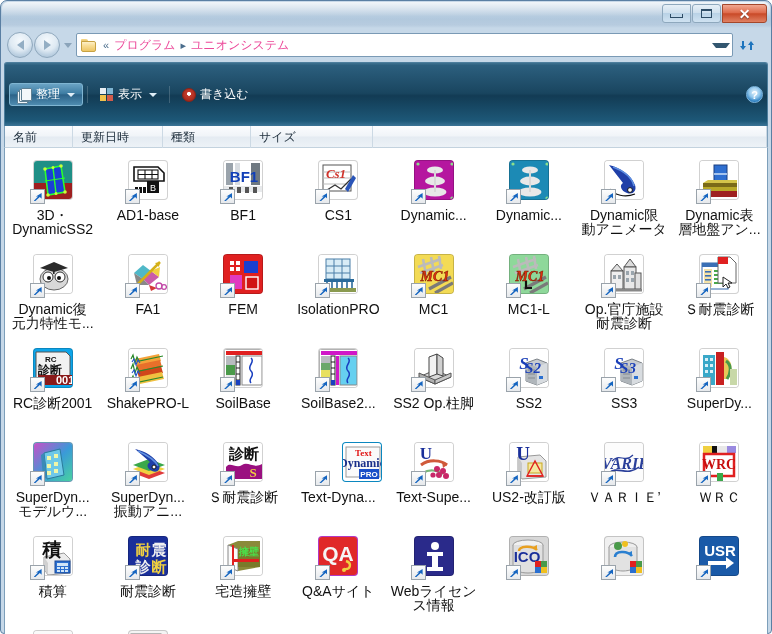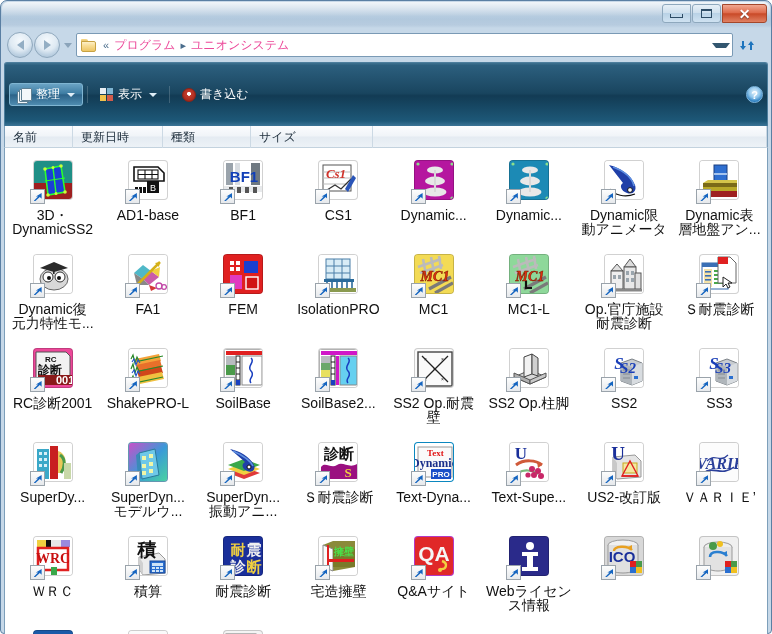--- a/index.html
+++ b/index.html
@@ -731,21 +731,21 @@
         <path d="M18 2 h12 l6 6 v20 h-18 z" fill="#fff" stroke="#666"></path>
         <rect x="18" y="2" width="10" height="7" fill="#e02020"></rect>
         <path d="M23 22 l0 10 l3 -3 l2 4 l2 -1 l-2 -4 l4 0 z" fill="#fff" stroke="#222"></path>
       </svg></div>
             <span class="shortcut"></span>
           </div>
           <div class="item-label">Ｓ耐震診断</div>
         </div>
         <div class="item">
           <div class="item-icon">
-            <div class="tile t-bevel" style="background:#ec4899;"><svg width="40" height="40" viewBox="0 0 40 40">
+            <div class="tile t-bevel" style="background:#0ea5e9;"><svg width="40" height="40" viewBox="0 0 40 40">
         <path d="M2 3 h30 l4 4 v22 l-5 6 h-29 z" fill="#f2f2f2" stroke="#555"></path>
         <text x="11" y="13" font-size="8" font-weight="bold" fill="#111" font-family="Liberation Sans">RC</text>
         <text x="4" y="25" font-size="12" font-weight="bold" fill="#111" font-family="DejaVu Sans">診断</text>
         <path d="M4 26 h34 v10 h-34 z" fill="#8a1a1a"></path>
         <text x="22" y="35" font-size="11" font-weight="bold" fill="#fff" font-family="Liberation Sans">001</text>
       </svg></div>
             <span class="shortcut"></span>
           </div>
           <div class="item-label">RC診断2001</div>
         </div>
@@ -810,41 +810,20 @@
                   <line x1="12" y1="25" x2="16" y2="25"></line>
                 </g>
         <rect x="12" y="31" width="4" height="5" fill="#1a40c0"></rect>
         <rect x="17" y="7" width="3" height="29" fill="#d018c8"></rect>
         <rect x="21" y="7" width="17" height="29" fill="#66d0f0" stroke="#888"></rect>
         <path d="M29 9 C34 13, 24 17, 29 22 C34 27, 25 30, 29 34" stroke="#1a40c0" stroke-width="1.5" fill="none"></path>
       </svg></div>
             <span class="shortcut"></span>
           </div>
           <div class="item-label">SoilBase2...</div>
-        </div>
-        <div class="item">
-          <div class="item-icon">
-            <div class="tile t-bevel" style="background:#fafafa;"><svg width="40" height="40" viewBox="0 0 40 40">
-        <rect x="3" y="3" width="34" height="34" fill="#fafafa" stroke="#444" stroke-width="1.4"></rect>
-        <g stroke="#222" stroke-width="1.2">
-          <line x1="7" y1="7" x2="33" y2="33"></line>
-                  <line x1="33" y1="7" x2="7" y2="33"></line>
-        </g>
-        <g fill="#222" font-size="5" font-family="Liberation Sans">
-          <text x="9" y="12">×</text>
-                  <text x="26" y="12">×</text>
-          <text x="9" y="32">×</text>
-                  <text x="26" y="32">×</text>
-          <text x="18" y="22">×</text>
-        </g>
-      </svg></div>
-            <span class="shortcut"></span>
-          </div>
-          <div class="item-label">SS2 Op.耐震
-壁</div>
         </div>
         <div class="item">
           <div class="item-icon">
             <div class="tile t-bevel" style="background:#fff;"><svg width="40" height="40" viewBox="0 0 40 40">
         <rect width="40" height="40" fill="#fff"></rect>
         <polygon points="4,28 20,21 36,28 20,35" fill="#d8d8d8" stroke="#555"></polygon>
         <polygon points="4,28 20,35 20,31 4,24" fill="#b0b0b0" stroke="#555"></polygon>
         <polygon points="20,35 36,28 36,24 20,31" fill="#c8c8c8" stroke="#555"></polygon>
         <polygon points="14,8 22,5 22,25 14,28" fill="#f2f2f2" stroke="#444"></polygon>
         <polygon points="22,5 28,9 28,27 22,25" fill="#d0d0d0" stroke="#444"></polygon>
@@ -965,21 +944,21 @@
         <text x="20" y="16" font-size="15" font-weight="bold" fill="#111" text-anchor="middle" font-family="DejaVu Sans">診断</text>
         <path d="M2 24 C6 18, 12 26, 18 22 C24 18, 30 26, 38 21 L38 36 L2 36 Z" fill="#9a1080"></path>
         <text x="29" y="34" font-size="13" font-weight="bold" fill="#f0d040" text-anchor="middle" font-family="Liberation Serif">S</text>
       </svg></div>
             <span class="shortcut"></span>
           </div>
           <div class="item-label">Ｓ耐震診断</div>
         </div>
         <div class="item">
           <div class="item-icon">
-            <div class="tile t-bevel" style="background:#0ea5e9;"><svg width="40" height="40" viewBox="0 0 40 40">
+            <div class="tile t-bevel" style="background:#0ea5e9;margin-left:24px;"><svg width="40" height="40" viewBox="0 0 40 40">
         <rect width="40" height="40" fill="#fff"></rect>
         <rect x="3" y="4" width="34" height="30" fill="#fafafa" stroke="#999"></rect>
         <text x="12" y="13" font-size="9" font-weight="bold" fill="#e01010" font-family="Liberation Serif">Text</text>
         <text x="19" y="24" font-size="12" font-weight="bold" fill="#1a2f8a" text-anchor="middle" font-family="Liberation Serif">Dynamic</text>
         <rect x="16" y="26" width="20" height="10" fill="#1a4fc8"></rect>
         <text x="26" y="34" font-size="8" font-weight="bold" fill="#fff" text-anchor="middle" font-family="Liberation Sans">PRO</text>
       </svg></div>
             <span class="shortcut"></span>
           </div>
           <div class="item-label">Text-Dyna...</div>

